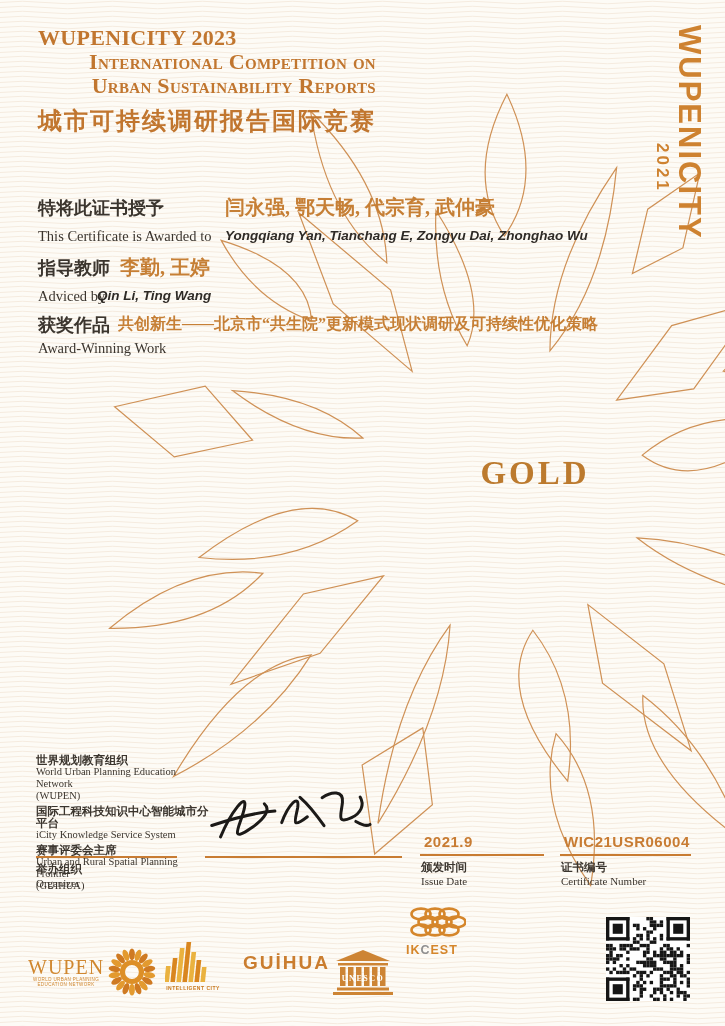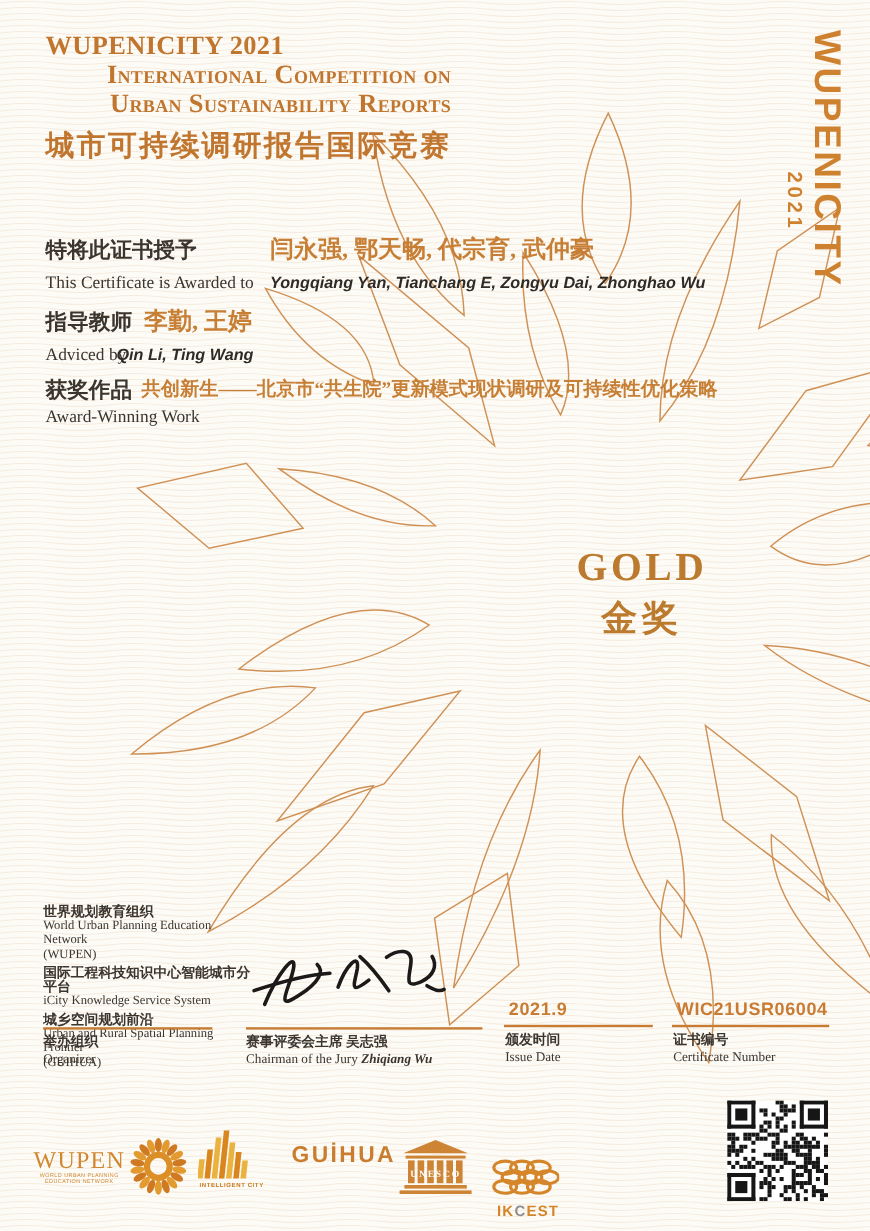--- a/index.html
+++ b/index.html
@@ -76,21 +76,21 @@
   
   .logo{z-index:2;}
   .wupen-logo{left:28px;top:942px;width:130px;display:flex;align-items:center;gap:2px;}
   .wupen-txt{color:#d0872f;text-align:center;}
   .wupen-word{font-size:20px;letter-spacing:1px;line-height:20px;}
   .wupen-sub{font-size:4.5px;letter-spacing:.4px;line-height:5.5px;font-family:"Liberation Sans","DejaVu Sans",sans-serif;}
   .icity-logo{left:165px;top:938px;width:56px;text-align:center;}
   .icity-label{font-family:"Liberation Sans","DejaVu Sans",sans-serif;font-weight:bold;font-size:5px;letter-spacing:.5px;color:#c8791f;margin-top:1px;}
   .guihua-logo{left:243px;top:952px;font-family:"Liberation Sans","DejaVu Sans",sans-serif;font-weight:bold;font-size:19px;letter-spacing:2px;color:#ca7d2f;}
   .unesco-logo{left:330px;top:948px;}
-  .ikcest-logo{left:406px;top:965px;text-align:right;}
+  .ikcest-logo{left:406px;top:906px;text-align:left;}
   .ikcest-txt{font-family:"Liberation Sans","DejaVu Sans",sans-serif;font-weight:bold;font-size:12.5px;letter-spacing:1px;margin-top:1px;}
   .ik-orange{color:#d5862b;} .ik-gray{color:#8f8f8f;}
   #qr{left:606px;top:917px;}
 </style>
 </head>
 <body>
 
 <div class="page">
 
   <svg id="bg-waves" width="725" height="1026">
@@ -174,21 +174,21 @@
       </g>
       <g transform="translate(500,488) rotate(311.61538461538464) translate(0,-252)">
         <path d="M0,0 Q37.8,-38.688 0,-120.9 Q-23.435999999999996,-55.614000000000004 0,0 Z" fill="none" stroke="#cf9156" stroke-width="1.2"></path>
       </g>
       <g transform="translate(500,488) rotate(333.3076923076923) translate(0,-252)">
         <path d="M0,0 Q33.047999999999995,-71.2845 0,-169.725 Q-33.047999999999995,-71.2845 0,0 Z" fill="none" stroke="#cf9156" stroke-width="1.2"></path>
       </g>
     </svg>
 
   <div class="abs title-block">
-    <div class="title-en">WUPENICITY 2021</div>
+    <div class="title-en">WUPENICITY 2023</div>
     <div class="title-en title-sc">International Competition on</div>
     <div class="title-en title-sc">Urban Sustainability Reports</div>
     <div class="title-cn">城市可持续调研报告国际竞赛</div>
   </div>
 
   <div class="abs side-logo">
     <div class="side-word">WUPENICITY</div>
     <div class="side-year">2021</div>
   </div>
 
@@ -213,36 +213,35 @@
   <div class="abs frow row3cn">
     <span class="lbl-cn">获奖作品</span>
     <span class="val-work">共创新生——北京市“共生院”更新模式现状调研及可持续性优化策略</span>
   </div>
   <div class="abs frow row3en">
     <span class="lbl-en">Award-Winning Work</span>
   </div>
 
   <div class="abs award">
     <div class="award-l1">GOLD</div>
-    <div class="award-l3">金奖</div>
   </div>
 
   <div class="abs org-block">
     <div class="org-group">
       <div class="org-cn">世界规划教育组织</div>
       <div class="org-en">World Urban Planning Education Network</div>
       <div class="org-en org-abbr">(WUPEN)</div>
     </div>
     <div class="org-group">
       <div class="org-cn">国际工程科技知识中心智能城市分平台</div>
       <div class="org-en">iCity Knowledge Service System</div>
 
     </div>
     <div class="org-group">
-      <div class="org-cn">城乡空间规划前沿</div>
+      <div class="org-cn">赛事评委会主席</div>
       <div class="org-en">Urban and Rural Spatial Planning Frontier</div>
       <div class="org-en org-abbr">(GUIHUA)</div>
     </div>
   </div>
 
   <svg id="signature" class="abs" width="170" height="84">
     <g fill="none" stroke="#1c1a18" stroke-width="3" stroke-linecap="round" transform="rotate(-4 85 42)">
       <path d="M14,62 C26,38 44,18 40,34 C36,50 20,70 44,56 C60,47 66,38 60,32"></path>
       <path d="M6,50 C30,44 52,40 70,40"></path>
       <path d="M76,52 C84,34 96,24 93,38 C90,50 84,60 102,48"></path>
@@ -256,24 +255,20 @@
   <div class="abs divider dv-sig"></div>
   <div class="abs divider dv-issue"></div>
   <div class="abs divider dv-cert"></div>
 
   <div class="abs field-value fv-issue">2021.9</div>
   <div class="abs field-value fv-cert">WIC21USR06004</div>
 
   <div class="abs sub-label sl-org">
     <div class="sub-cn">举办组织</div>
     <div class="sub-en">Organizer</div>
-  </div>
-  <div class="abs sub-label sl-sig">
-    <div class="sub-cn">赛事评委会主席 吴志强</div>
-    <div class="sub-en"><span>Chairman of the Jury </span><span class="sig-name-bold">Zhiqiang Wu</span></div>
   </div>
   <div class="abs sub-label sl-issue">
     <div class="sub-cn">颁发时间</div>
     <div class="sub-en">Issue Date</div>
   </div>
   <div class="abs sub-label sl-cert">
     <div class="sub-cn">证书编号</div>
     <div class="sub-en">Certificate Number</div>
   </div>
 

